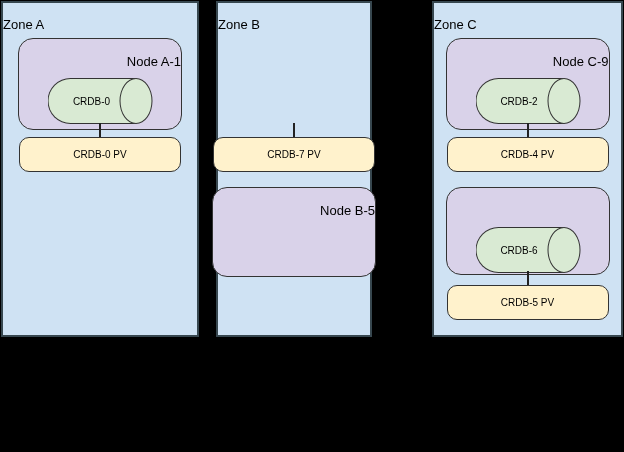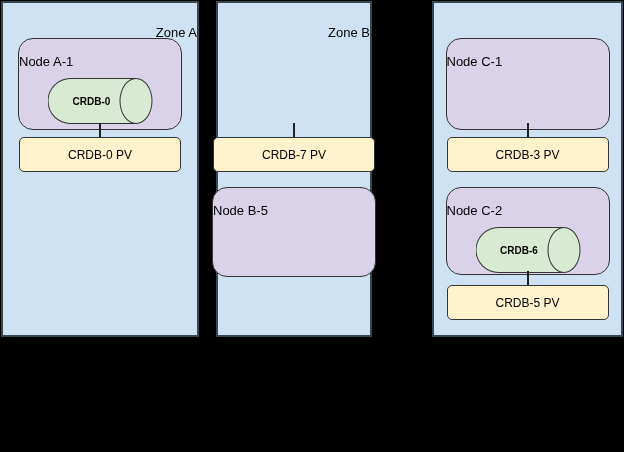--- a/index.html
+++ b/index.html
@@ -8,38 +8,38 @@
     font-family:"Liberation Sans",sans-serif;color:#000;overflow:hidden;
   }
   .zone{
     position:absolute;top:1px;height:336px;
     background:#cfe2f3;border:2px solid #37474f;box-sizing:border-box;
   }
   .zone-a{left:1px;width:198px;}
   .zone-b{left:216px;width:156px;}
   .zone-c{left:432px;width:191px;}
   .zone-label{
-    position:absolute;top:22px;left:0;right:0;text-align:right;
+    position:absolute;top:14px;left:0;right:0;text-align:left;
     font-size:13px;line-height:15px;
   }
   .node{
     position:absolute;left:50%;transform:translateX(-50%);width:164px;
     background:#d9d2e9;border:1.5px solid #333;border-radius:15px;
     box-sizing:border-box;
   }
   .node-1{top:35px;height:92px;}
   .node-2{top:184px;height:90px;}
   .zone-c .node-2{height:88px;}
   .node-label{
-    position:absolute;top:15px;left:0;right:0;text-align:left;
+    position:absolute;top:15px;left:0;right:0;text-align:right;
     font-size:13px;line-height:15px;
   }
   .cylinder{
     position:absolute;left:50%;transform:translateX(-50%);
-    top:39px;width:105px;height:46px;font-weight:bold;
+    top:39px;width:105px;height:46px;
   }
   .cyl-body{
     position:absolute;left:0;top:0;width:88px;height:100%;
     background:#d9ead3;border:1.5px solid #333;border-right:none;
     border-radius:23px 0 0 23px;box-sizing:border-box;
   }
   .cyl-cap{
     position:absolute;right:0;top:0;width:33px;height:100%;
     background:#d9ead3;border:1.5px solid #333;border-radius:50%;
     box-sizing:border-box;
@@ -51,22 +51,22 @@
   }
   .connector{
     position:absolute;left:50%;transform:translateX(-50%);
     width:2px;background:#222;
   }
   .connector-1{top:120px;height:15px;}
   .connector-2{top:268px;height:15px;}
   .pv{
     position:absolute;left:50%;transform:translateX(-50%);
     width:162px;height:35px;background:#fff2cc;border:1.5px solid #333;
-    border-radius:5px;box-sizing:border-box;
-    display:flex;align-items:center;justify-content:center;font-size:12px;
+    border-radius:10px;box-sizing:border-box;
+    display:flex;align-items:center;justify-content:center;font-size:10px;
   }
   .pv-1{top:134px;}
   .pv-2{top:282px;}
 </style>
 </head>
 <body>
 
 <div class="canvas">
 
   <section class="zone zone-a">
@@ -86,27 +86,32 @@
   <section class="zone zone-b">
     <div class="zone-label">Zone B</div>
     <div class="connector connector-1"></div>
     <div class="pv pv-1">CRDB-7 PV</div>
     <div class="node node-2">
       <div class="node-label">Node B-5</div>
     </div>
   </section>
 
   <section class="zone zone-c">
+    <div class="zone-label">Zone C</div>
     <div class="node node-1">
-      <div class="node-label">Node C-1</div>
+      <div class="node-label">Node C-9</div>
+      <div class="cylinder">
+        <div class="cyl-body"></div>
+        <div class="cyl-cap"></div>
+        <span class="cyl-label">CRDB-2</span>
+      </div>
     </div>
     <div class="connector connector-1"></div>
-    <div class="pv pv-1">CRDB-3 PV</div>
+    <div class="pv pv-1">CRDB-4 PV</div>
     <div class="node node-2">
-      <div class="node-label">Node C-2</div>
       <div class="cylinder">
         <div class="cyl-body"></div>
         <div class="cyl-cap"></div>
         <span class="cyl-label">CRDB-6</span>
       </div>
     </div>
     <div class="connector connector-2"></div>
     <div class="pv pv-2">CRDB-5 PV</div>
   </section>
 

